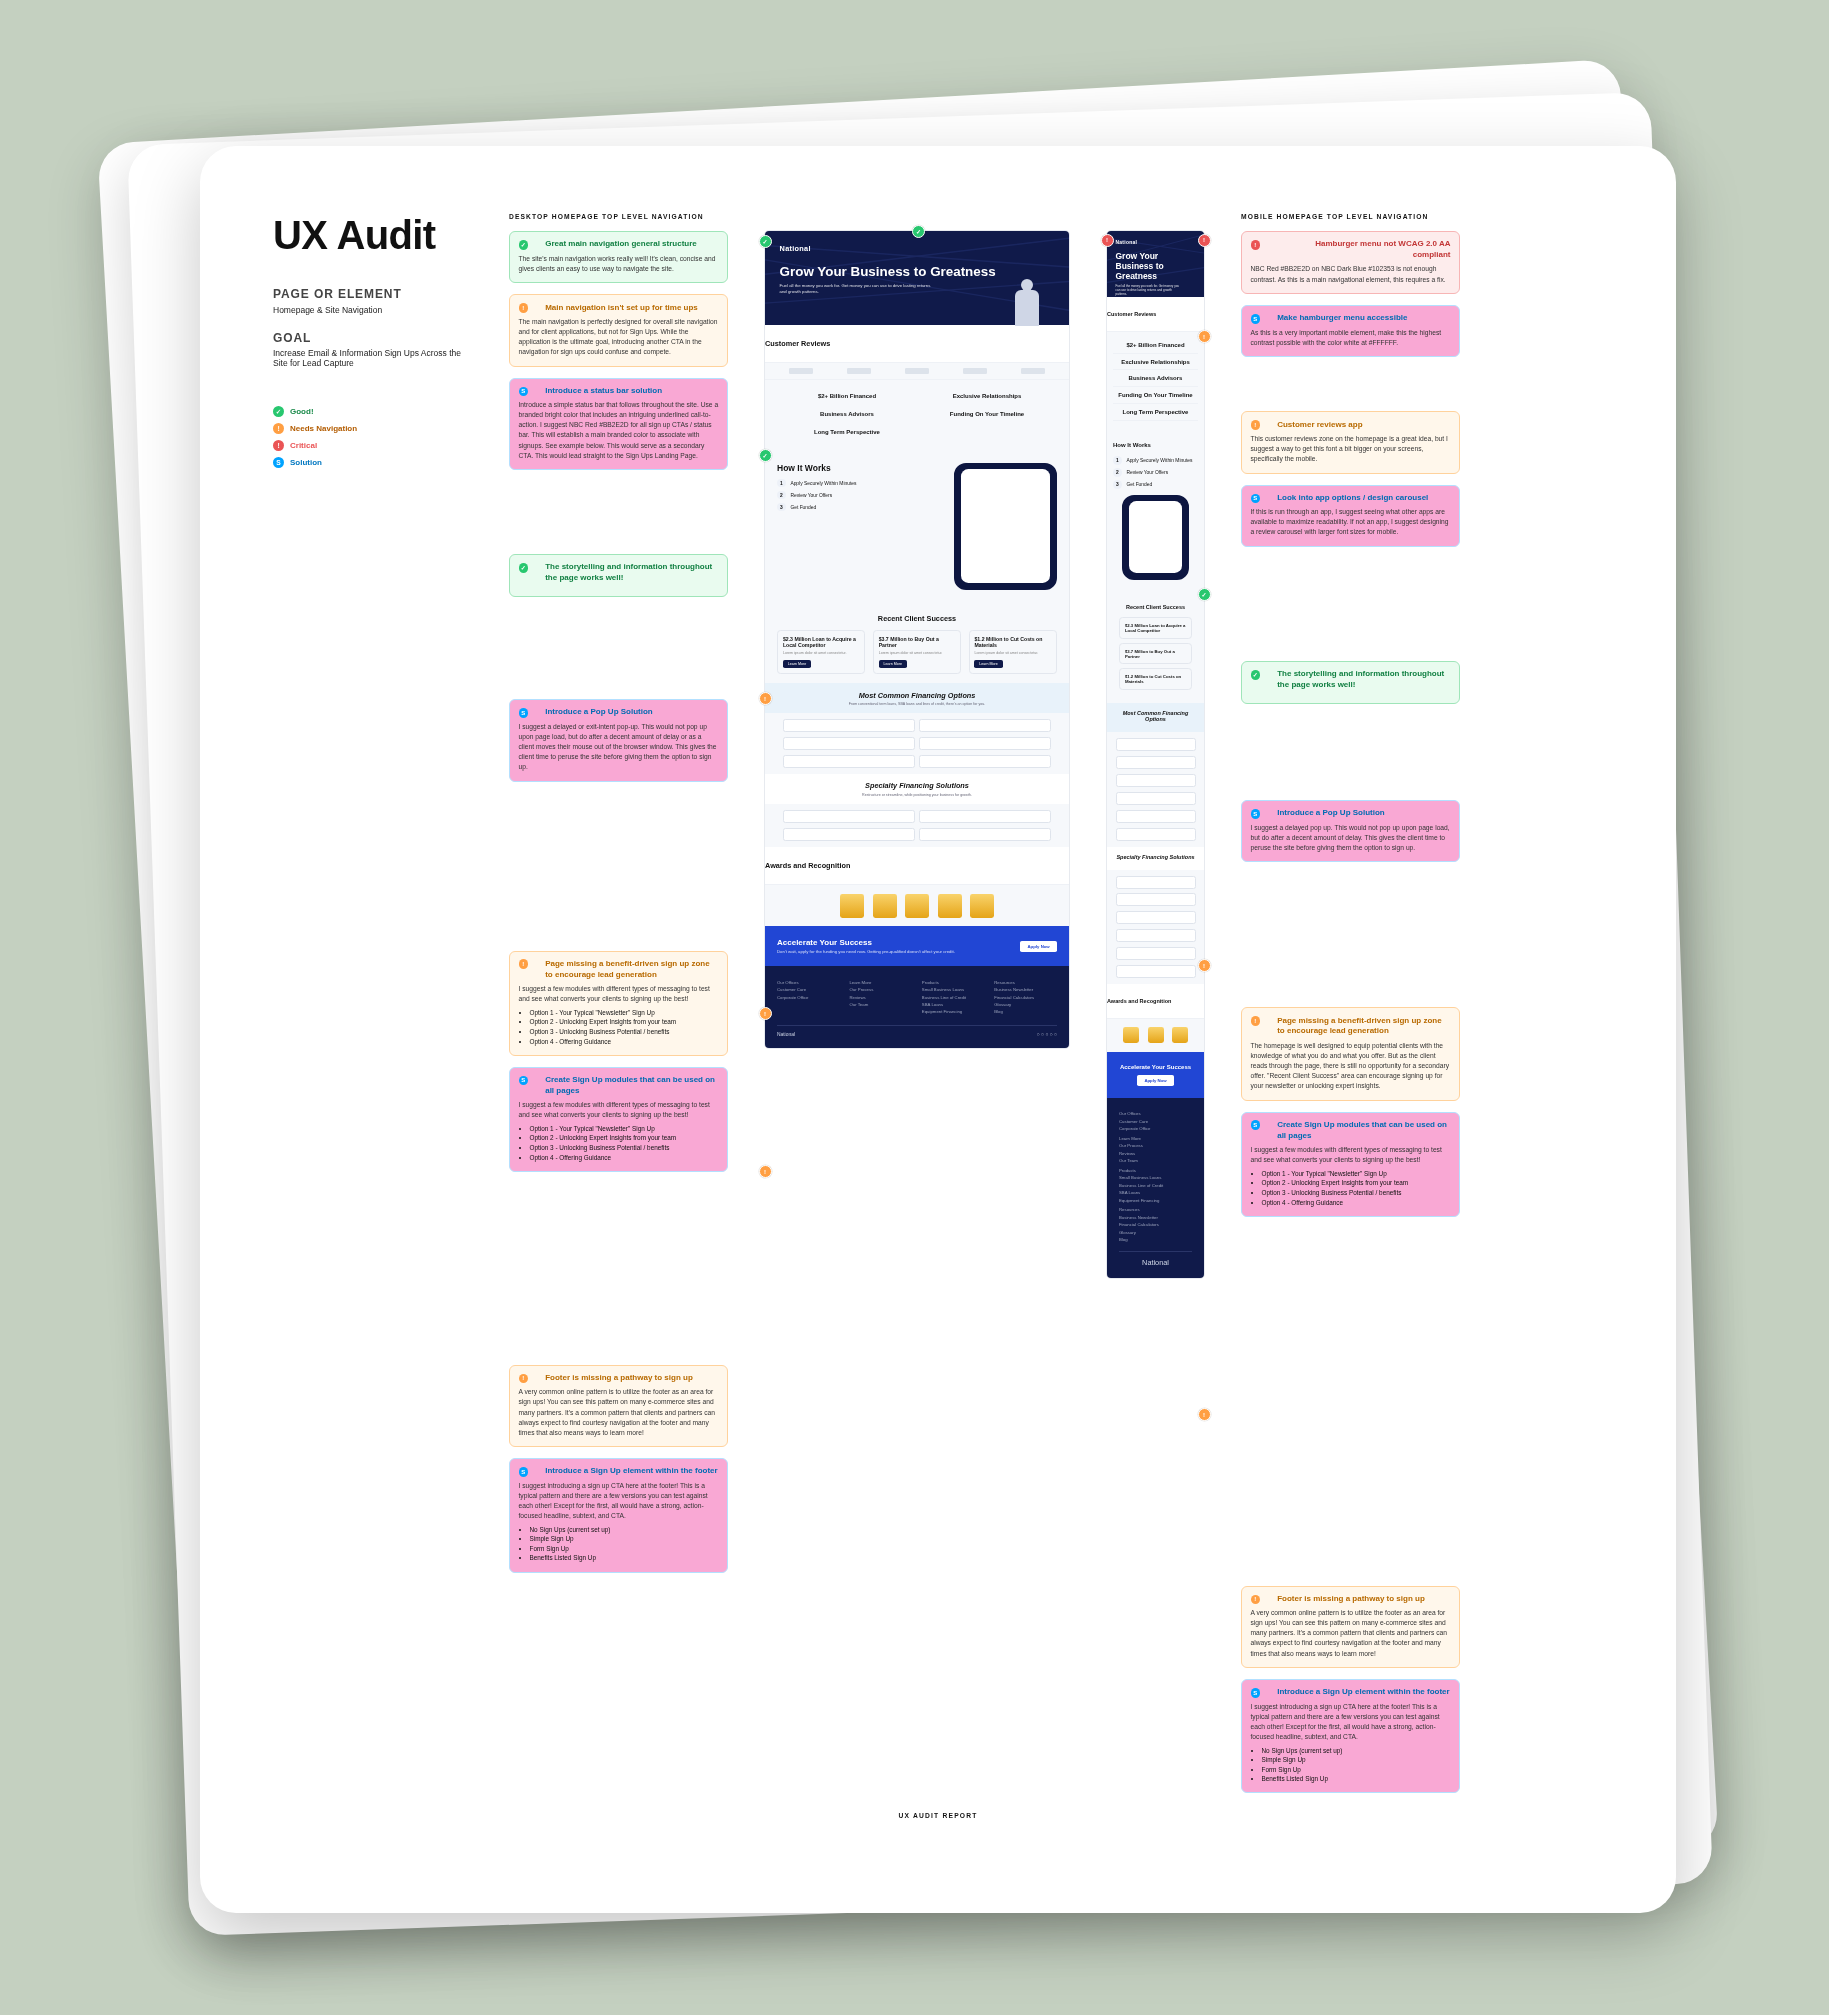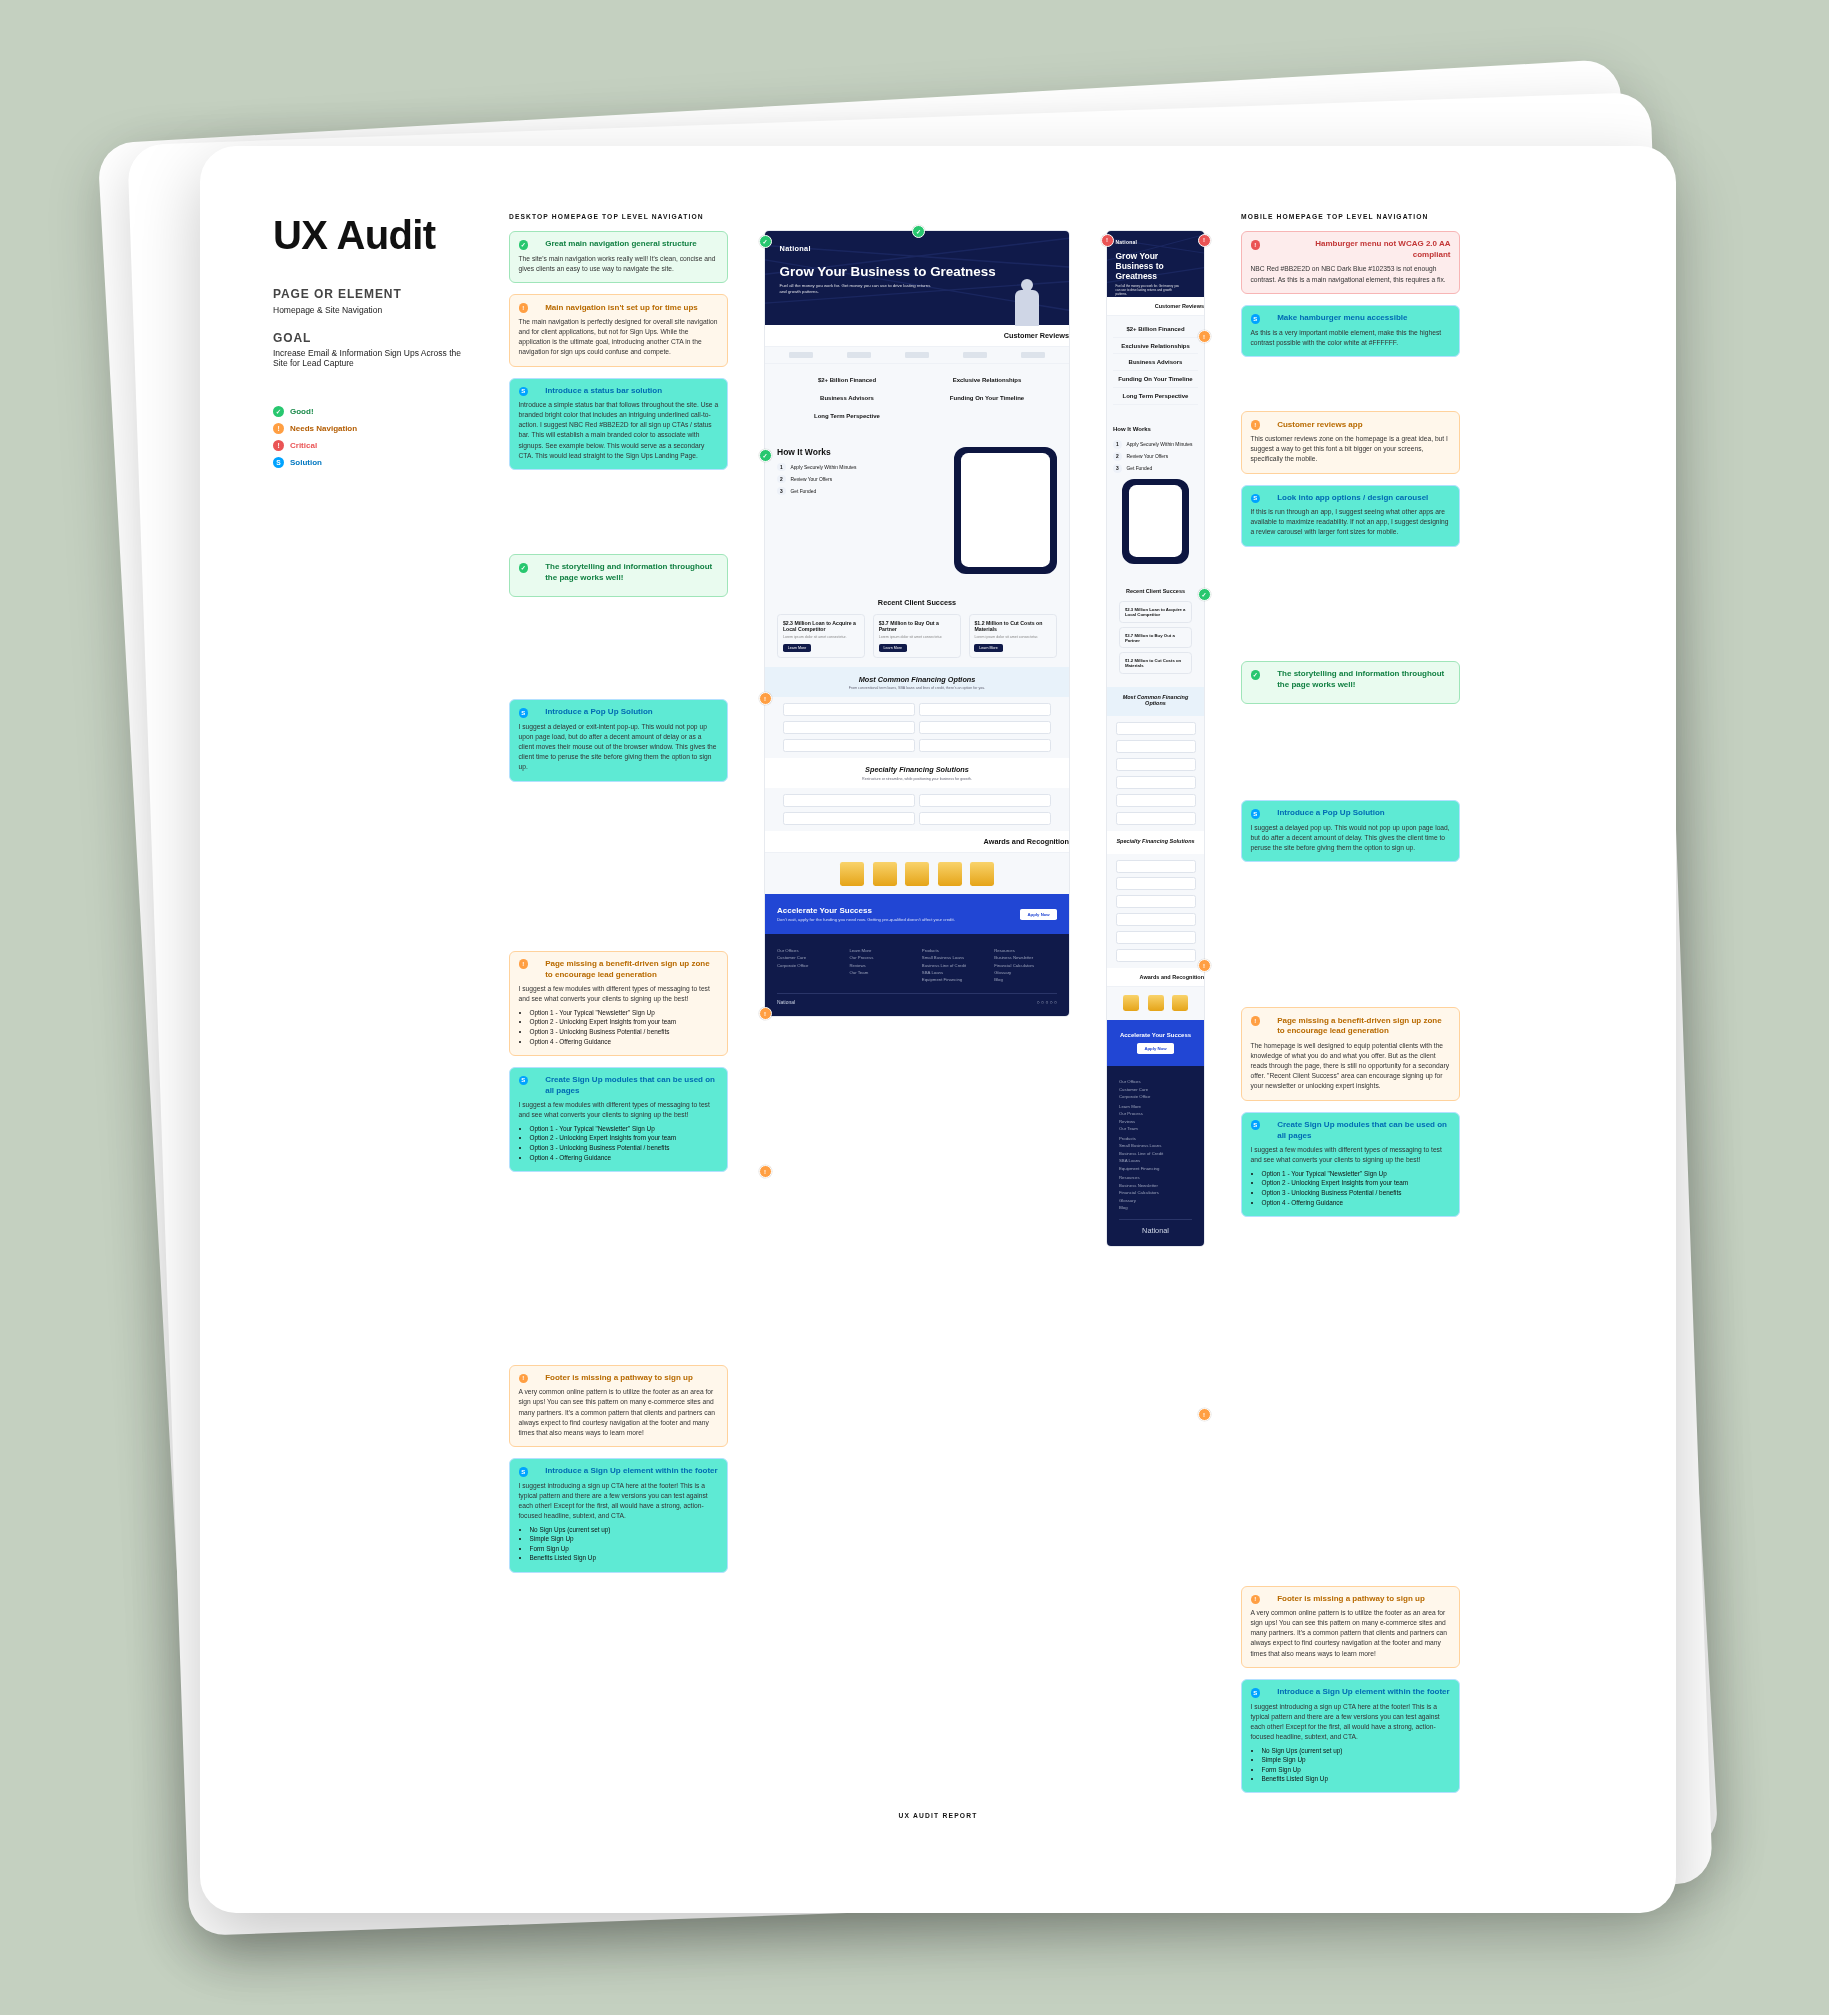--- a/index.html
+++ b/index.html
@@ -41,36 +41,36 @@
   .note{border-radius:6px;padding:7.3px 8.5px 8.5px 8.5px;border:0.6px solid;margin-bottom:11px;}
   .note .nh{display:flex;gap:17px;align-items:flex-start;margin-bottom:3.6px;}
   .note .nh .dot{margin-top:0.6px;flex-shrink:0;}
   .note .nh .nt{font-weight:700;font-size:8px;line-height:1.35;}
   .note .nb{font-size:6.7px;line-height:1.5;color:#333;}
   .note ul{margin:3.6px 0 0 0;padding-left:11px;}
   .note li{font-size:6.4px;line-height:1.5;}
   .note-g{background:#e9fbef;border-color:#9fe5b9;} .note-g .nt{color:#128043;}
   .note-y{background:#fff7eb;border-color:#ffd29c;} .note-y .nt{color:#b86a00;}
   .note-r{background:#fdecec;border-color:#f7b5b5;} .note-r .nt{color:#c23636;text-align:right;}
-  .note-b{background:#5eead4;border-color:#b3e0ff;} .note-b .nt{color:#006bb3;}
+  .note-b{background:#f9a8d4;border-color:#b3e0ff;} .note-b .nt{color:#006bb3;}
 
   .shot{background:#f6f8fb;border:0.6px solid #e7eaef;border-radius:4.9px;overflow:hidden;position:relative;}
   .shot.desktop{width:304px;}
   .shot.mobile{width:97px;}
   .hero{background:#101a4a;color:#fff;padding:13.4px 14.6px;position:relative;height:67px;}
   .hero.mob{height:49px;padding:8.5px;}
   .hero svg{position:absolute;inset:0;width:100%;height:100%;opacity:.4;}
   .hero .logo{font-size:7.3px;font-weight:600;letter-spacing:0.3px;position:relative;}
   .hero .h1{font-size:13.4px;font-weight:700;margin-top:11px;position:relative;}
   .hero.mob .h1{font-size:8.5px;margin-top:6px;}
   .hero .sub{font-size:4.3px;line-height:1.4;margin-top:3.6px;max-width:55%;position:relative;opacity:.85;}
   .silh{position:absolute;right:24px;bottom:0;width:36px;height:49px;}
   .silh::before{content:"";position:absolute;left:12px;top:3px;width:12px;height:12px;border-radius:50%;background:#cfd6e6;}
   .silh::after{content:"";position:absolute;left:6px;top:14.6px;width:24px;height:36px;background:#cfd6e6;border-radius:6px 6px 0 0;}
-  .strip{background:#fff;text-align:right;padding:6px 0;border-bottom:0.6px solid #eef1f6;}
+  .strip{background:#fff;text-align:left;padding:14px 0;border-bottom:0.6px solid #eef1f6;}
   .strip .t{font-size:7.3px;font-weight:700;color:#111;}
   .logos{display:flex;justify-content:space-around;padding:4.9px 7.3px;border-bottom:0.6px solid #eef1f6;}
   .logos span{width:24px;height:6px;background:#dde3eb;border-radius:1.2px;}
   .features{display:flex;flex-wrap:wrap;padding:7.3px 12px;gap:0;}
   .feat{width:50%;text-align:center;padding:6px 2.4px;box-sizing:border-box;}
   .feat .t{font-size:6px;font-weight:700;color:#111;}
   .hiw{display:flex;padding:14.6px 12px;gap:12px;}
   .hiw .steps{flex:1;}
   .hiw .steps h4{font-size:8.5px;font-weight:700;margin:0 0 6px 0;}
   .hiw .step{display:flex;gap:4.9px;font-size:4.9px;align-items:center;margin:3.6px 0;}

